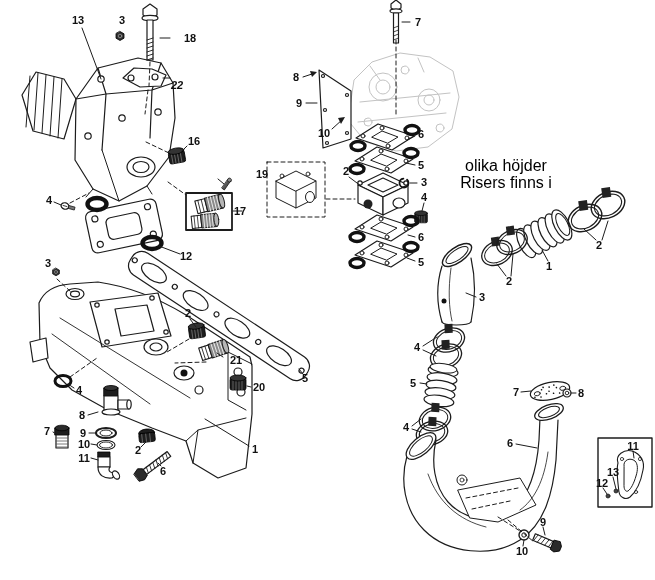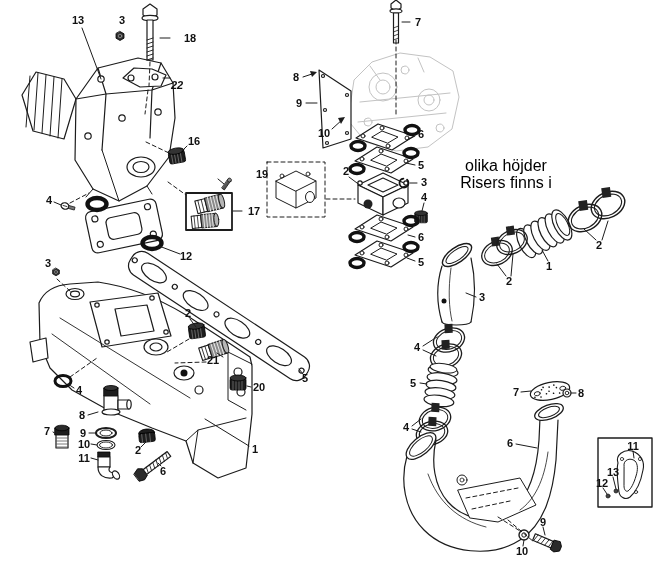--- a/index.html
+++ b/index.html
@@ -414,21 +414,21 @@
   <div>Risers finns i</div>
 </div>
 
 <div>
       <div class="callout" style="left: 78px; top: 20px;">13</div>
       <div class="callout" style="left: 122px; top: 20px;">3</div>
       <div class="callout" style="left: 190px; top: 38px;">18</div>
       <div class="callout" style="left: 177px; top: 85px; font-style: italic;">22</div>
       <div class="callout" style="left: 194px; top: 141px;">16</div>
       <div class="callout" style="left: 218px; top: 174px; margin-left: 44px;">19</div>
-      <div class="callout" style="left: 254px; top: 211px;">17</div>
+      <div class="callout" style="left: 240px; top: 211px;">17</div>
       <div class="callout" style="left: 49px; top: 200px;">4</div>
       <div class="callout" style="left: 186px; top: 256px;">12</div>
       <div class="callout" style="left: 418px; top: 22px;">7</div>
       <div class="callout" style="left: 296px; top: 77px;">8</div>
       <div class="callout" style="left: 299px; top: 103px;">9</div>
       <div class="callout" style="left: 324px; top: 133px;">10</div>
       <div class="callout" style="left: 421px; top: 134px;">6</div>
       <div class="callout" style="left: 421px; top: 165px;">5</div>
       <div class="callout" style="left: 346px; top: 171px;">2</div>
       <div class="callout" style="left: 424px; top: 182px;">3</div>
@@ -445,21 +445,21 @@
       <div class="callout" style="left: 510px; top: 443px;">6</div>
       <div class="callout" style="left: 516px; top: 392px;">7</div>
       <div class="callout" style="left: 581px; top: 393px;">8</div>
       <div class="callout" style="left: 543px; top: 522px;">9</div>
       <div class="callout" style="left: 522px; top: 551px;">10</div>
       <div class="callout" style="left: 633px; top: 446px;">11</div>
       <div class="callout" style="left: 613px; top: 472px;">13</div>
       <div class="callout" style="left: 602px; top: 483px;">12</div>
       <div class="callout" style="left: 48px; top: 263px;">3</div>
       <div class="callout" style="left: 188px; top: 313px;">2</div>
-      <div class="callout" style="left: 213px; top: 360px;">21</div>
+      <div class="callout" style="left: 236px; top: 360px;">21</div>
       <div class="callout" style="left: 259px; top: 387px; text-align: center;">20</div>
       <div class="callout" style="left: 305px; top: 378px;">5</div>
       <div class="callout" style="left: 79px; top: 390px;">4</div>
       <div class="callout" style="left: 82px; top: 415px;">8</div>
       <div class="callout" style="left: 47px; top: 431px;">7</div>
       <div class="callout" style="left: 83px; top: 433px;">9</div>
       <div class="callout" style="left: 84px; top: 444px;">10</div>
       <div class="callout" style="left: 84px; top: 458px;">11</div>
       <div class="callout" style="left: 138px; top: 450px;">2</div>
       <div class="callout" style="left: 163px; top: 471px;">6</div>

